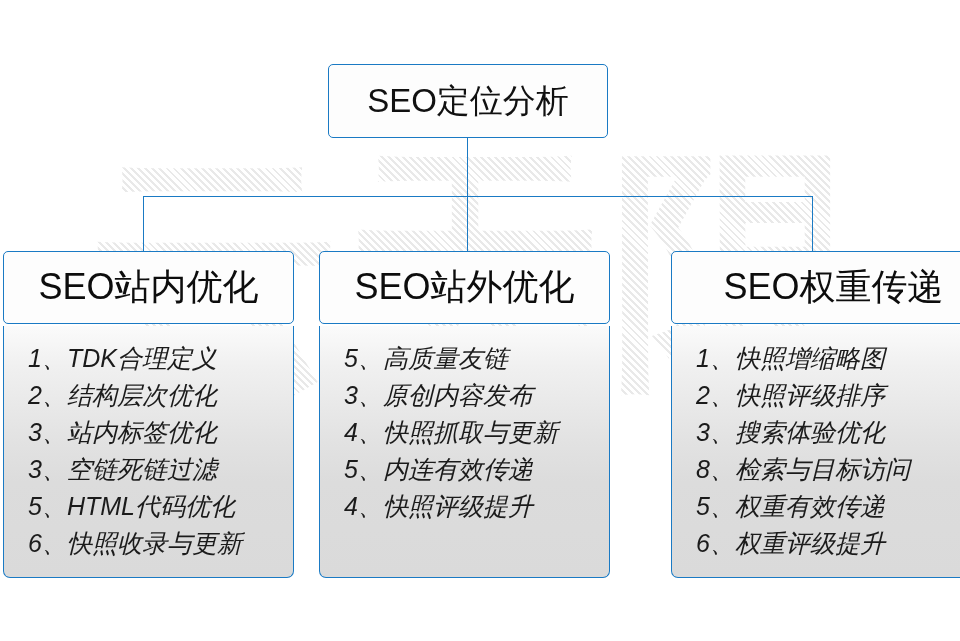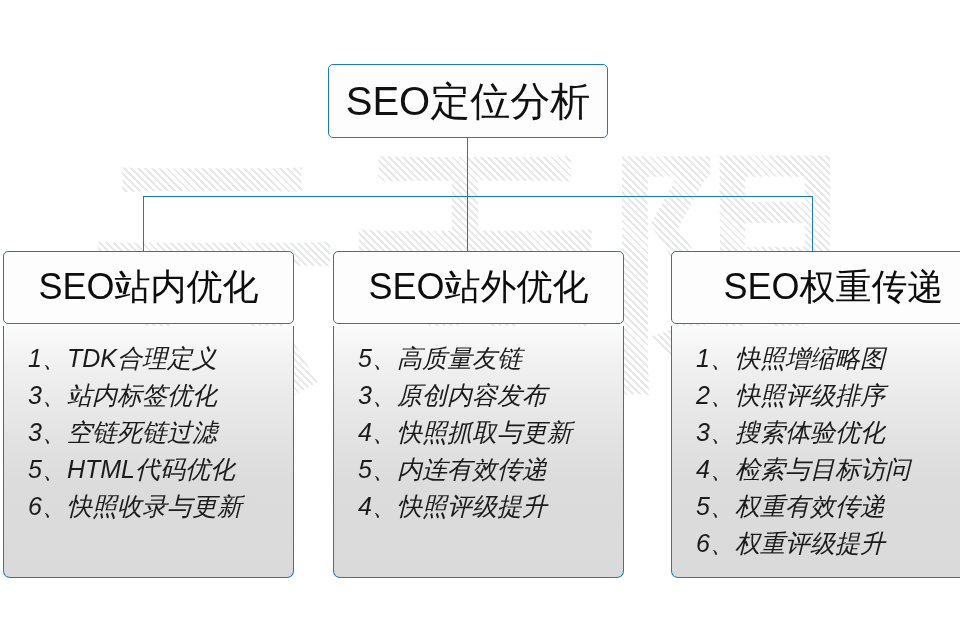--- a/index.html
+++ b/index.html
@@ -69,34 +69,34 @@
     box-sizing: border-box;
     border: 1.6px solid #1a7ac4;
     border-radius: 5px;
     background: #fdfdfd;
     display: flex;
     align-items: center;
     justify-content: center;
     z-index: 3;
   }
   #root-node .node-title {
-    font-size: 40px;
+    font-size: 33px;
     color: #111111;
     letter-spacing: 0px;
     white-space: nowrap;
   }
 
   
   .column {
     position: absolute;
     top: 251px;
     z-index: 3;
   }
   .col-0 { left: 3px;   width: 291px; }
-  .col-1 { left: 333px; width: 291px; }
+  .col-1 { left: 319px; width: 291px; }
   .col-2 { left: 671px; width: 325px; }
 
   .col-header {
     box-sizing: border-box;
     height: 73px;
     border: 1.6px solid #1a7ac4;
     border-radius: 5px;
     background: #fdfdfd;
     display: flex;
     align-items: center;
@@ -166,20 +166,21 @@
     <span class="node-title">SEO定位分析</span>
   </div>
 
   <div class="column col-0">
     <div class="col-header">
       <span class="col-title">SEO站内优化</span>
     </div>
     <div class="col-list">
       <ol>
         <li>1、TDK合理定义</li>
+        <li>2、结构层次优化</li>
         <li>3、站内标签优化</li>
         <li>3、空链死链过滤</li>
         <li>5、HTML代码优化</li>
         <li>6、快照收录与更新</li>
       </ol>
     </div>
   </div>
 
   <div class="column col-1">
     <div class="col-header">
@@ -198,20 +199,20 @@
 
   <div class="column col-2">
     <div class="col-header">
       <span class="col-title">SEO权重传递</span>
     </div>
     <div class="col-list">
       <ol>
         <li>1、快照增缩略图</li>
         <li>2、快照评级排序</li>
         <li>3、搜索体验优化</li>
-        <li>4、检索与目标访问</li>
+        <li>8、检索与目标访问</li>
         <li>5、权重有效传递</li>
         <li>6、权重评级提升</li>
       </ol>
     </div>
   </div>
 
 </div>
 
 </body></html>

